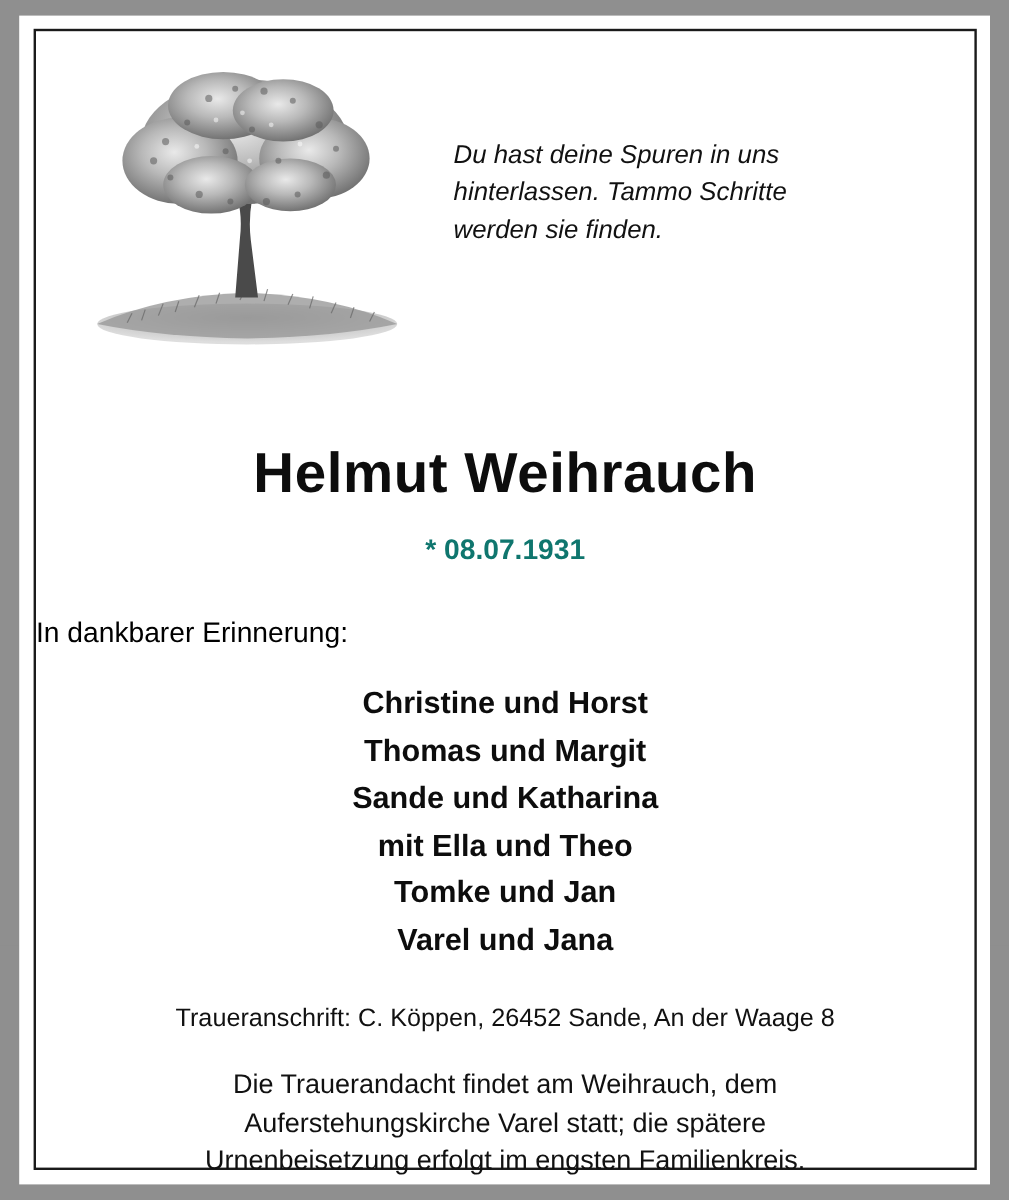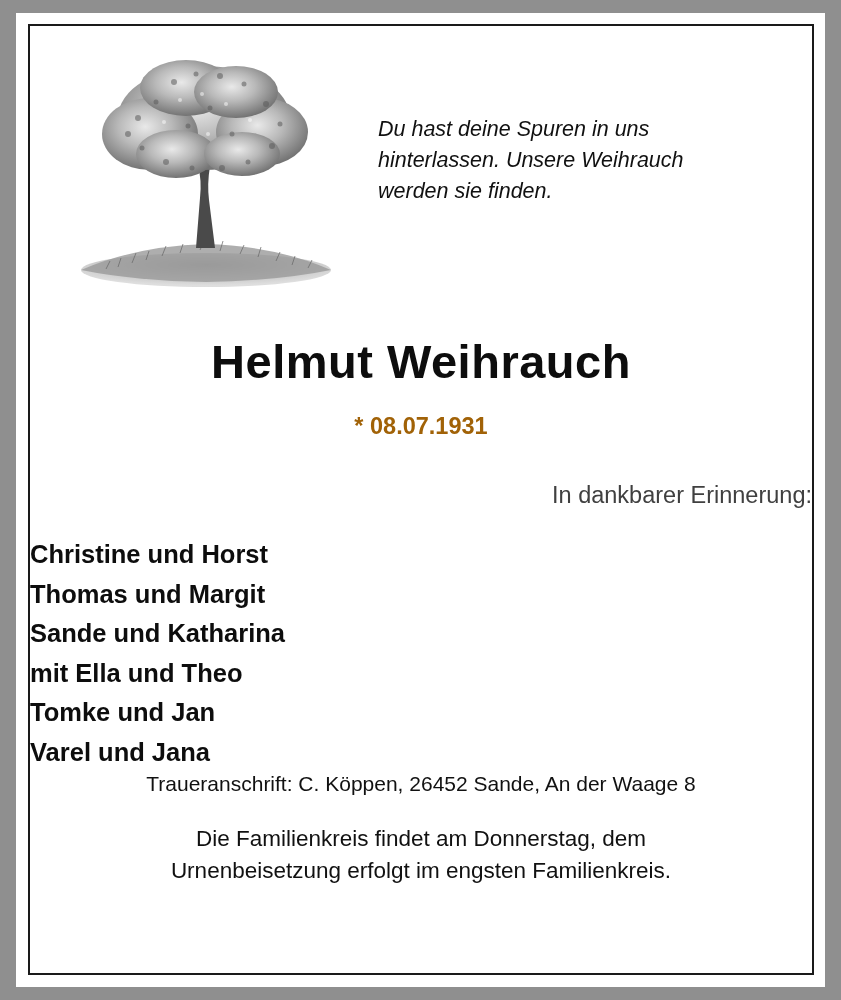--- a/index.html
+++ b/index.html
@@ -72,57 +72,58 @@
   }
   .verse div { white-space: nowrap; }
 
   
   .name {
     text-align: center;
     font-weight: bold;
     font-size: 47px;
     letter-spacing: 0.5px;
     color: #0d0d0d;
-    margin-top: 52px;
+    margin-top: 84px;
     line-height: 1;
   }
   .dates {
     display: flex;
     justify-content: center;
     align-items: baseline;
     gap: 46px;
     font-weight: bold;
     font-size: 23.5px;
-    color: #a16207;
+    color: #0f766e;
     margin-top: 28px;
   }
   .dates .born, .dates .died { white-space: nowrap; }
 
   .memoriam {
-    text-align: right;
+    text-align: left;
     font-size: 23.5px;
-    color: #404040;
+    color: #000000;
     margin-top: 42px;
   }
 
   .mourners {
     margin-top: 26px;
-    text-align: left;
+    text-align: center;
   }
   .mourners div {
     font-weight: bold;
     font-size: 25.5px;
     line-height: 39.5px;
     color: #0d0d0d;
   }
 
   .address {
     text-align: center;
     font-size: 21px;
     color: #111;
+    margin-top: 33px;
   }
 
   .service {
     margin-top: 27px;
     text-align: center;
     font-size: 22.5px;
     line-height: 31.5px;
     color: #111;
   }
   .service div { white-space: nowrap; }
@@ -217,21 +218,21 @@
                 <circle cx="150" cy="56" r="2"></circle>
                   <circle cx="88" cy="74" r="2"></circle>
                 <circle cx="174" cy="72" r="2"></circle>
                   <circle cx="132" cy="86" r="2"></circle>
               </g>
             </svg>
           </div>
 
           <div class="verse">
             <div>Du hast deine Spuren in uns</div>
-            <div>hinterlassen. Unsere Weihrauch</div>
+            <div>hinterlassen. Tammo Schritte</div>
             <div>werden sie finden.</div>
           </div>
         </div>
 
         <div class="name">Helmut Weihrauch</div>
 
         <div class="dates">
           <span class="born">* 08.07.1931</span>
         </div>
 
@@ -242,20 +243,21 @@
           <div>Thomas und Margit</div>
           <div>Sande und Katharina</div>
           <div>mit Ella und Theo</div>
           <div>Tomke und Jan</div>
           <div>Varel und Jana</div>
         </div>
 
         <div class="address">Traueranschrift: C. Köppen, 26452 Sande, An der Waage 8</div>
 
         <div class="service">
-          <div>Die Familienkreis findet am Donnerstag, dem</div>
+          <div>Die Trauerandacht findet am Weihrauch, dem</div>
+          <div>Auferstehungskirche Varel statt; die spätere</div>
           <div>Urnenbeisetzung erfolgt im engsten Familienkreis.</div>
         </div>
 
       </div>
     </div>
   </div>
 </div>
 
 </body></html>

